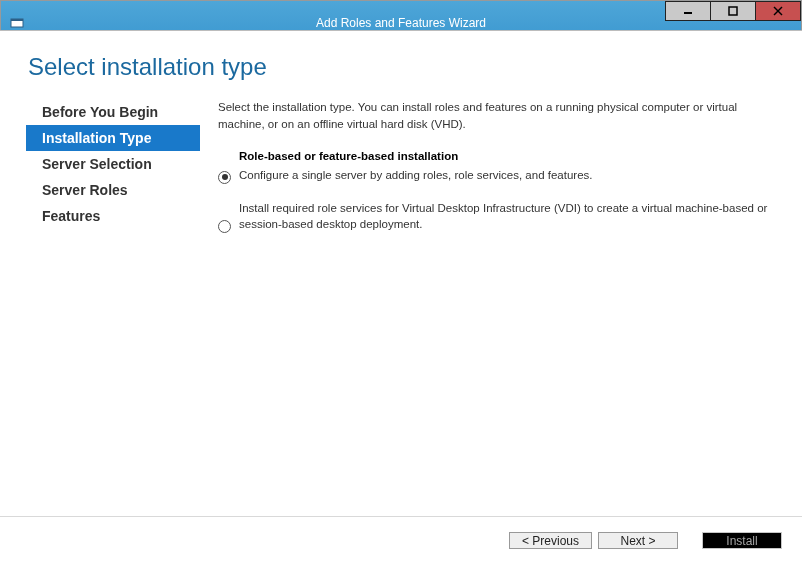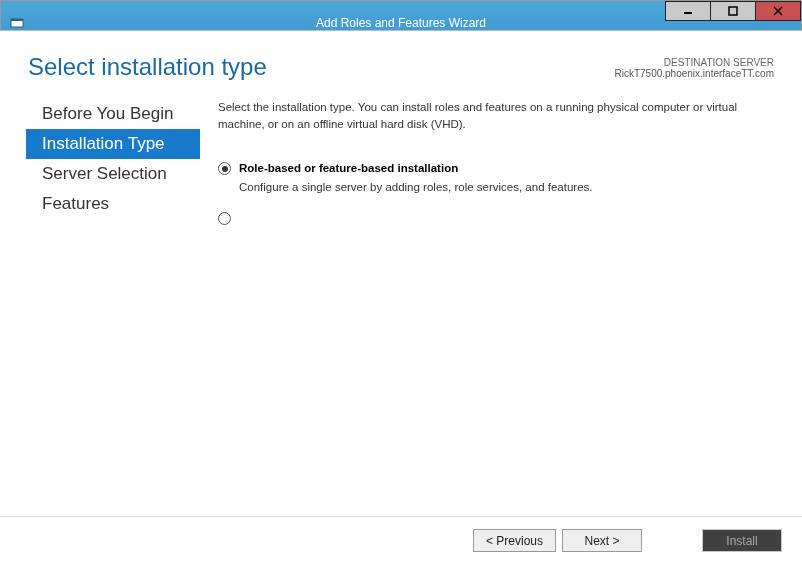--- a/index.html
+++ b/index.html
@@ -79,44 +79,45 @@
   .body {
     display:flex;
     padding: 18px 0 0 0;
   }
   .nav {
     width: 200px;
     padding-left: 30px;
     padding-top: 0;
   }
   .nav-item {
-    font-size: 17px;
+    font-size: 14px;
     padding: 5px 10px 5px 12px;
     color: #333;
     cursor: default;
     border-left: 0;
+    font-weight: bold;
   }
   .nav-item.active {
     background: #1979ca;
     color: #fff;
     margin-left: -4px;
     padding-left: 16px;
   }
   .nav-item.disabled { color: #bfbfbf; }
   .main {
     flex: 1;
     padding: 0 28px 0 18px;
     font-size: 11.5px;
     color: #333;
     line-height: 1.45;
   }
-  .intro { margin-bottom: 28px; }
+  .intro { margin-bottom: 16px; }
   .opt {
     display:flex;
-    align-items:flex-start;
+    align-items:flex-end;
     margin-bottom: 14px;
   }
   .radio {
     width: 13px; height:13px; margin-top:2px; margin-right:8px;
     border-radius:50%; border:1px solid #555; background:#fff;
     display:flex; align-items:center; justify-content:center;
     flex: 0 0 13px;
   }
   .radio.checked::after {
     content:""; width:6px; height:6px; background:#333; border-radius:50%;
@@ -130,29 +131,29 @@
     height:48px;
     border-top:1px solid #d9d9d9;
     display:flex;
     align-items:center;
     justify-content:flex-end;
     padding-right:20px;
     gap:6px;
     background:#fff;
   }
   .btn {
-    min-width:80px; height:23px;
+    min-width:80px; height:17px;
     border:1px solid #999;
     background:#efefef;
     font-size:12px;
     color:#222;
     padding:0 12px;
     display:flex; align-items:center; justify-content:center;
   }
-  .btn.disabled { color:#a5a5a5; border-color:#c7c7c7; background:#404040;margin-left:36px; }
+  .btn.disabled { color:#a5a5a5; border-color:#c7c7c7; background:#000000; }
   .btn-gap { width:12px; }
 </style>
 </head>
 <body>
 
 <div class="titlebar">
   <span class="titlebar-icon">
     <svg width="14" height="14" viewBox="0 0 14 14">
         <rect x="1" y="3" width="12" height="8" fill="#fff" stroke="#2d5f86"></rect>
         <rect x="1" y="3" width="12" height="2" fill="#2d5f86"></rect>
@@ -175,48 +176,46 @@
           <line x1="1" y1="1" x2="9" y2="9" stroke="#000" stroke-width="1.5"></line>
           <line x1="9" y1="1" x2="1" y2="9" stroke="#000" stroke-width="1.5"></line>
         </svg>
     </div>
   </div>
 </div>
 
 <div class="content">
   <div class="header">
     <div class="page-title">Select installation type</div>
-    <div class="dest">
-      <div class="lbl">DESTINATION SERVER</div>
-      <div>RickT7500.phoenix.interfaceTT.com</div>
-    </div>
   </div>
 
   <div class="body">
     <div class="nav">
       <div class="nav-item">Before You Begin</div>
       <div class="nav-item active">Installation Type</div>
       <div class="nav-item">Server Selection</div>
+      <div class="nav-item">Server Roles</div>
       <div class="nav-item">Features</div>
     </div>
 
     <div class="main">
       <div class="intro">Select the installation type. You can install roles and features on a running physical computer or virtual machine, or on an offline virtual hard disk (VHD).</div>
 
       <div class="opt">
         <div class="radio checked"></div>
         <div class="opt-body">
           <div class="opt-title">Role-based or feature-based installation</div>
           <div class="opt-desc">Configure a single server by adding roles, role services, and features.</div>
         </div>
       </div>
 
       <div class="opt">
         <div class="radio"></div>
         <div class="opt-body">
+          <div class="opt-desc">Install required role services for Virtual Desktop Infrastructure (VDI) to create a virtual machine-based or session-based desktop deployment.</div>
         </div>
       </div>
     </div>
   </div>
 
   <div class="footer">
     <div class="btn">&lt; Previous</div>
     <div class="btn">Next &gt;</div>
     <div class="btn-gap"></div>
     <div class="btn disabled">Install</div>

